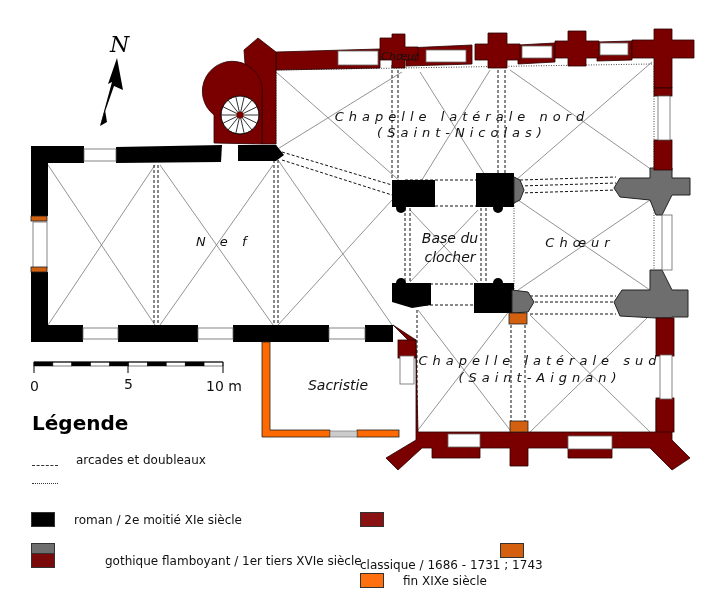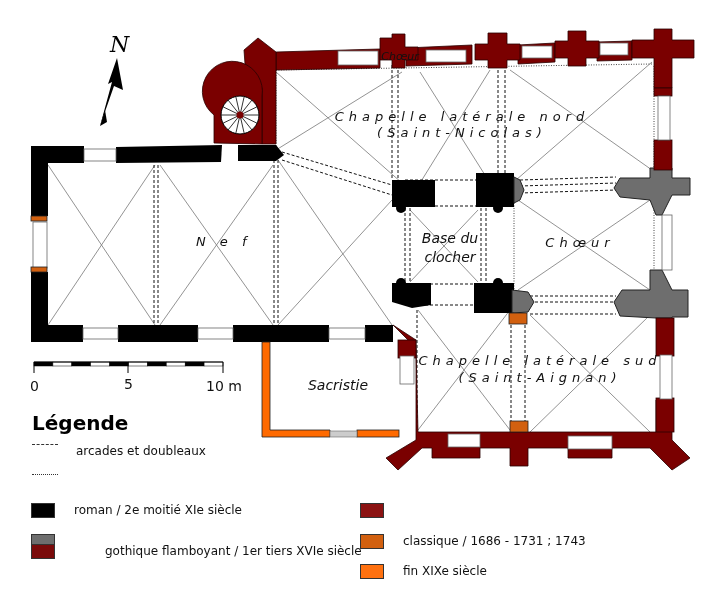--- a/index.html
+++ b/index.html
@@ -3,21 +3,21 @@
 <meta charset="utf-8">
 <style>
   html, body { margin:0; padding:0; background:#ffffff; }
   body { width:706px; height:595px; position:relative; overflow:hidden;
          font-family:"DejaVu Sans", sans-serif; }
   #plan { position:absolute; left:0; top:0; width:706px; height:595px; }
   .room-label { font-family:"DejaVu Sans", sans-serif; font-style:italic; font-size:14px; fill:#111; }
   .room-label.spaced { letter-spacing:5px; font-size:13px; }
   .scale-text { font-family:"DejaVu Sans", sans-serif; font-size:14px; fill:#111; }
   .legend-title { position:absolute; left:32px; top:411px; font-weight:bold; font-size:20px; color:#000; }
-  .legend-row { position:absolute; font-size:12px; color:#111; display:flex; align-items:flex-start; }
+  .legend-row { position:absolute; font-size:12px; color:#111; display:flex; align-items:flex-end;margin-top:9px; }
   .legend-row .swatch { width:24px; height:15px; border:1px solid #333; box-sizing:border-box; margin-right:19px; }
   .legend-row .lineswatch { width:26px; height:1px; margin-right:18px; margin-left:0; }
   .line-dash { border-top:1px dashed #333; }
   .line-dot { border-top:1px dotted #333; }
 </style>
 </head>
 <body>
 
 <svg id="plan" viewBox="0 0 706 595" xmlns="http://www.w3.org/2000/svg">
 
@@ -256,20 +256,20 @@
 <div class="legend-row" style="left:31px; top:534px;">
   <span class="swatch" style="background: rgb(110, 110, 110);"></span>
 </div>
 <div class="legend-row" style="left:31px; top:544px;gap:31px;">
   <span class="swatch" style="background: rgb(122, 10, 10);"></span>
   <span>gothique flamboyant / 1er tiers XVIe siècle</span>
 </div>
 <div class="legend-row" style="left:360px; top:503px;">
   <span class="swatch" style="background: rgb(139, 18, 18);"></span>
 </div>
-<div class="legend-row" style="left:360px; top:534px;">
+<div class="legend-row" style="left:360px; top:534px;flex-direction:column;">
   <span class="swatch" style="background: rgb(210, 96, 15);"></span>
   <span>classique / 1686 - 1731 ; 1743</span>
 </div>
 <div class="legend-row" style="left:360px; top:564px;">
   <span class="swatch" style="background: rgb(255, 113, 16);"></span>
   <span>fin XIXe siècle</span>
 </div>
 
 </body></html>

